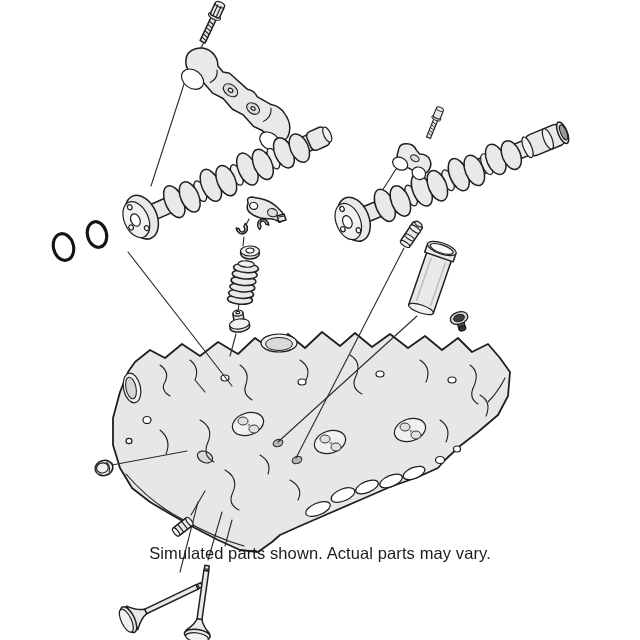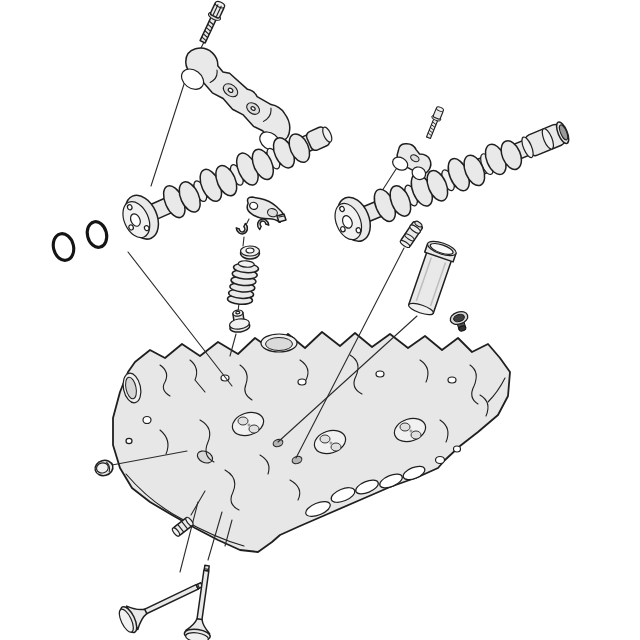--- a/index.html
+++ b/index.html
@@ -300,13 +300,14 @@
   <g transform="translate(198,630) rotate(-82)">
     <rect class="p" x="10" y="-2.5" width="50" height="5"></rect>
     <rect class="p" x="60" y="-2.2" width="5" height="4.4"></rect>
     <path class="p" d="M -2,-12 Q 5,-4 11,-2.5 L 11,2.5 Q 5,4 -2,12 Z"></path>
     <ellipse class="p" cx="-5" cy="0" rx="5.5" ry="13"></ellipse>
     <ellipse class="p2" cx="-7.5" cy="0" rx="4.5" ry="11.5"></ellipse>
     <path class="d" d="M 61.5,-2.2 L 61.5,2.2"></path>
   </g>
 </svg>
 
+<div class="caption">Simulated parts shown. Actual parts may vary.</div>
 </div>
 
 </body></html>

